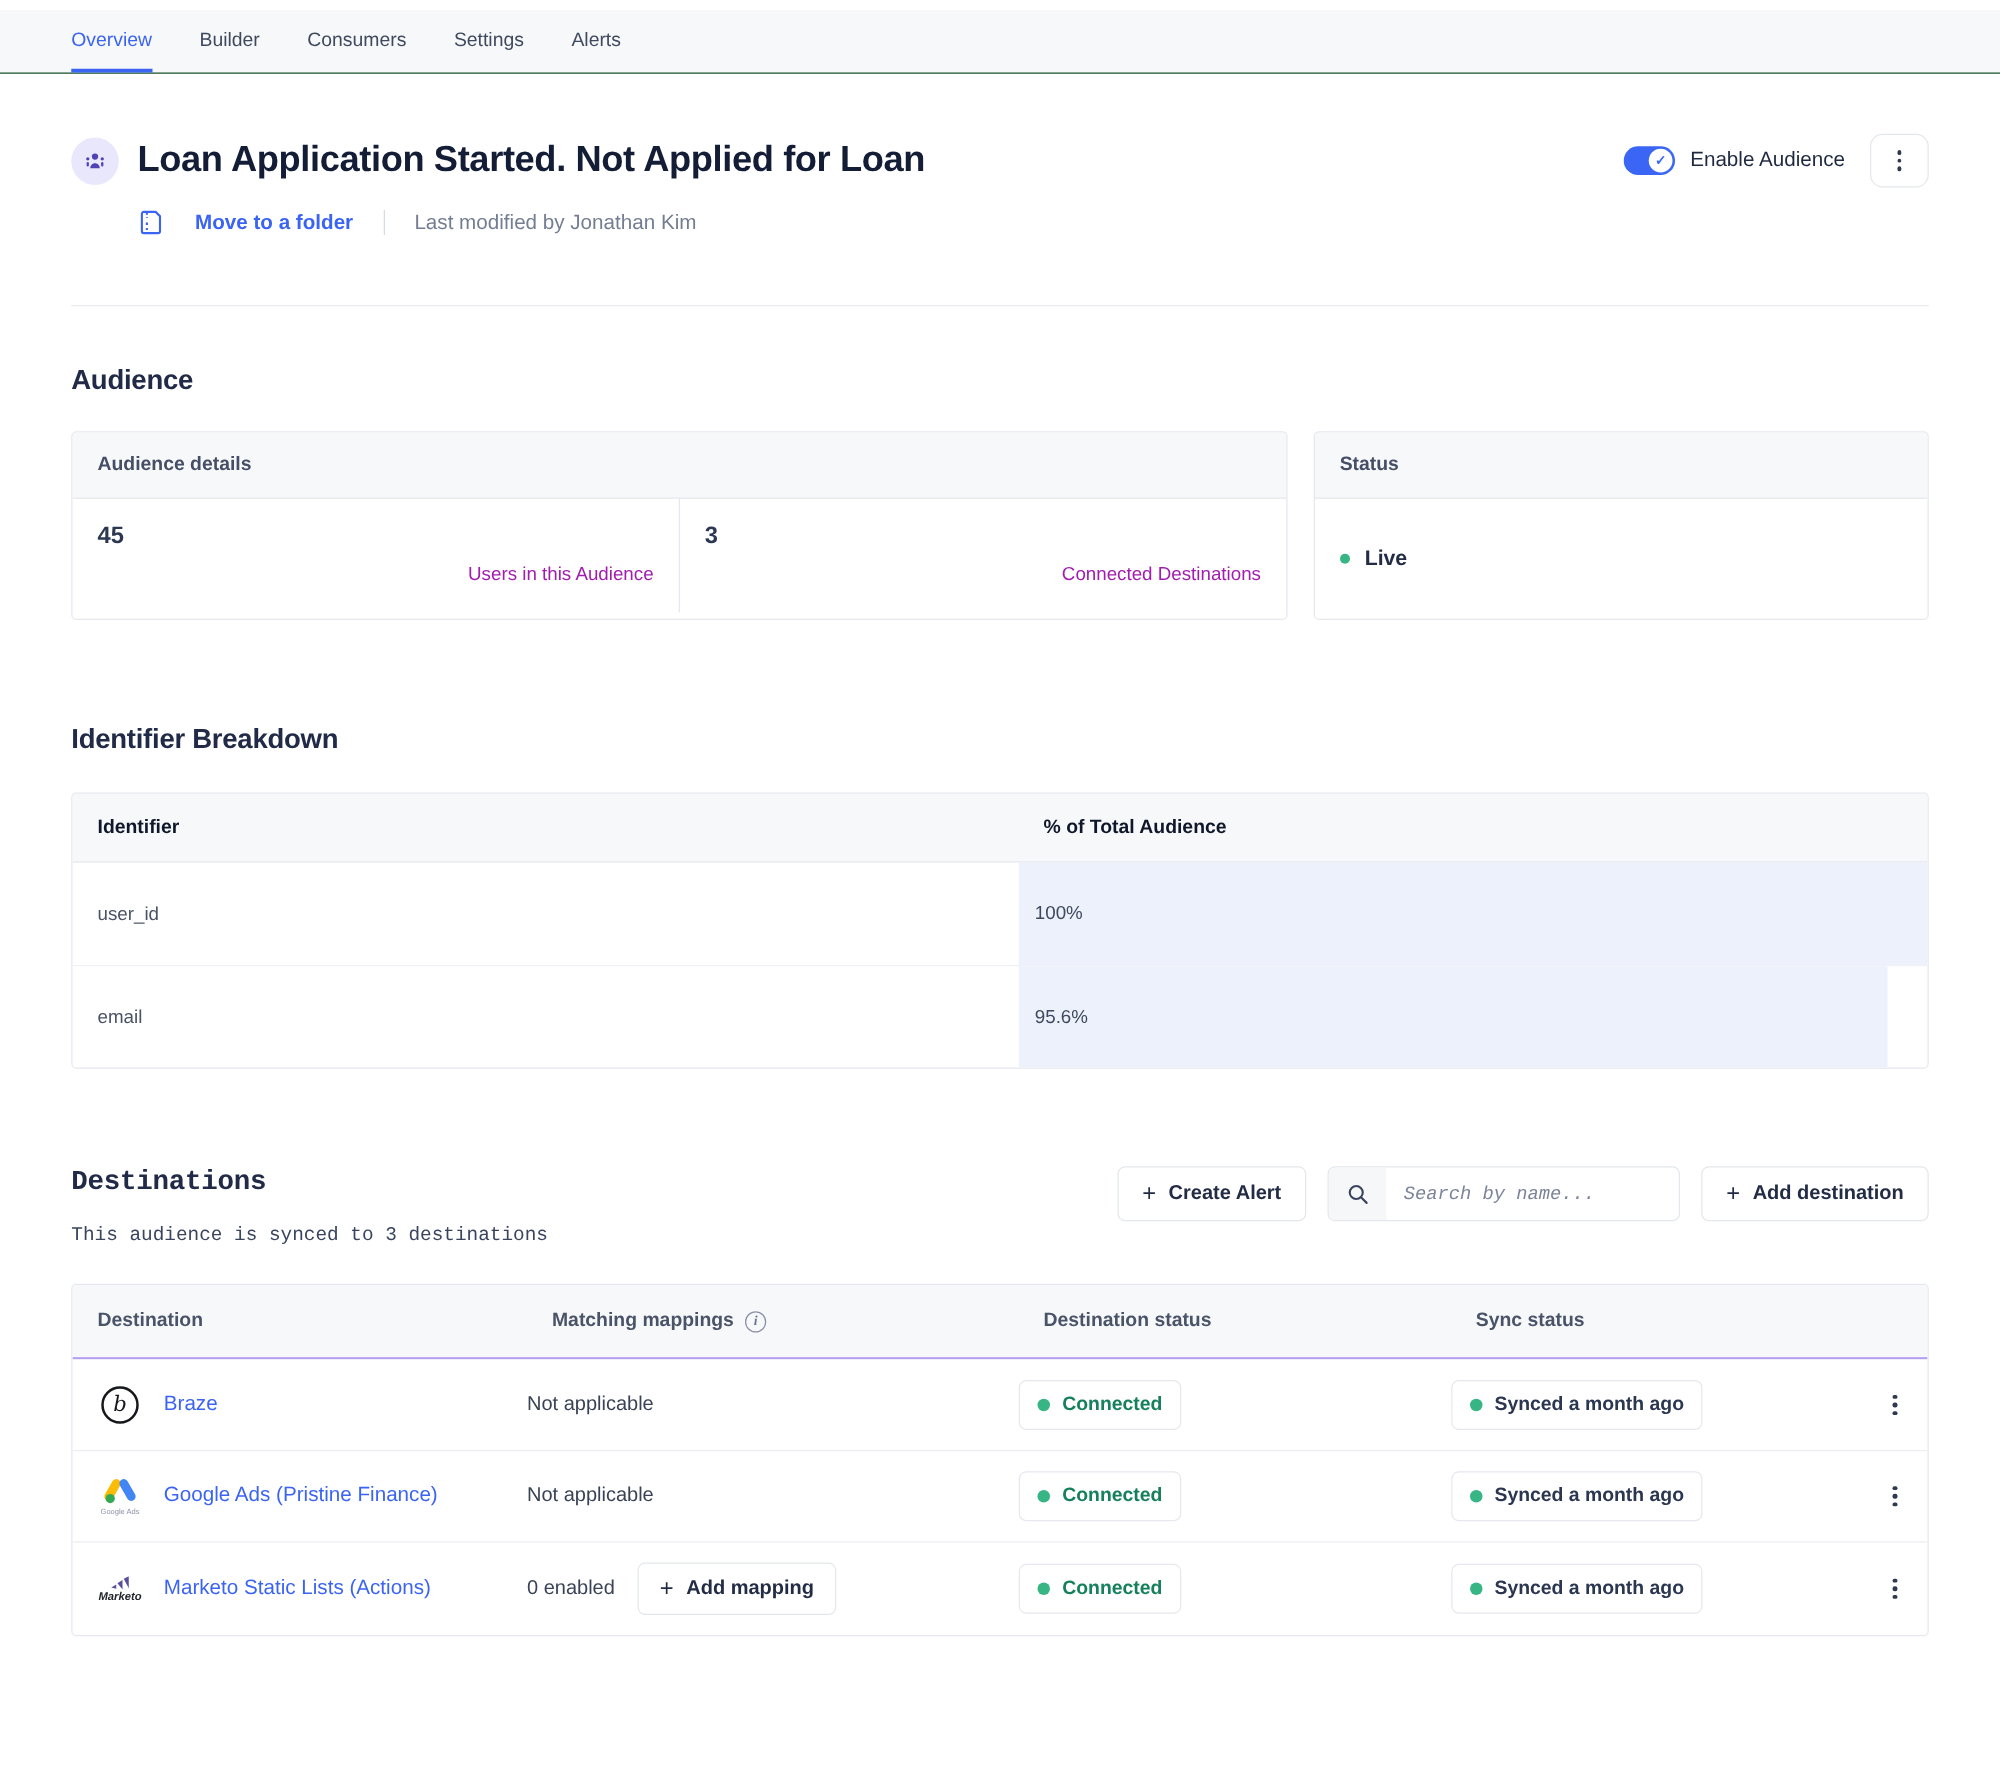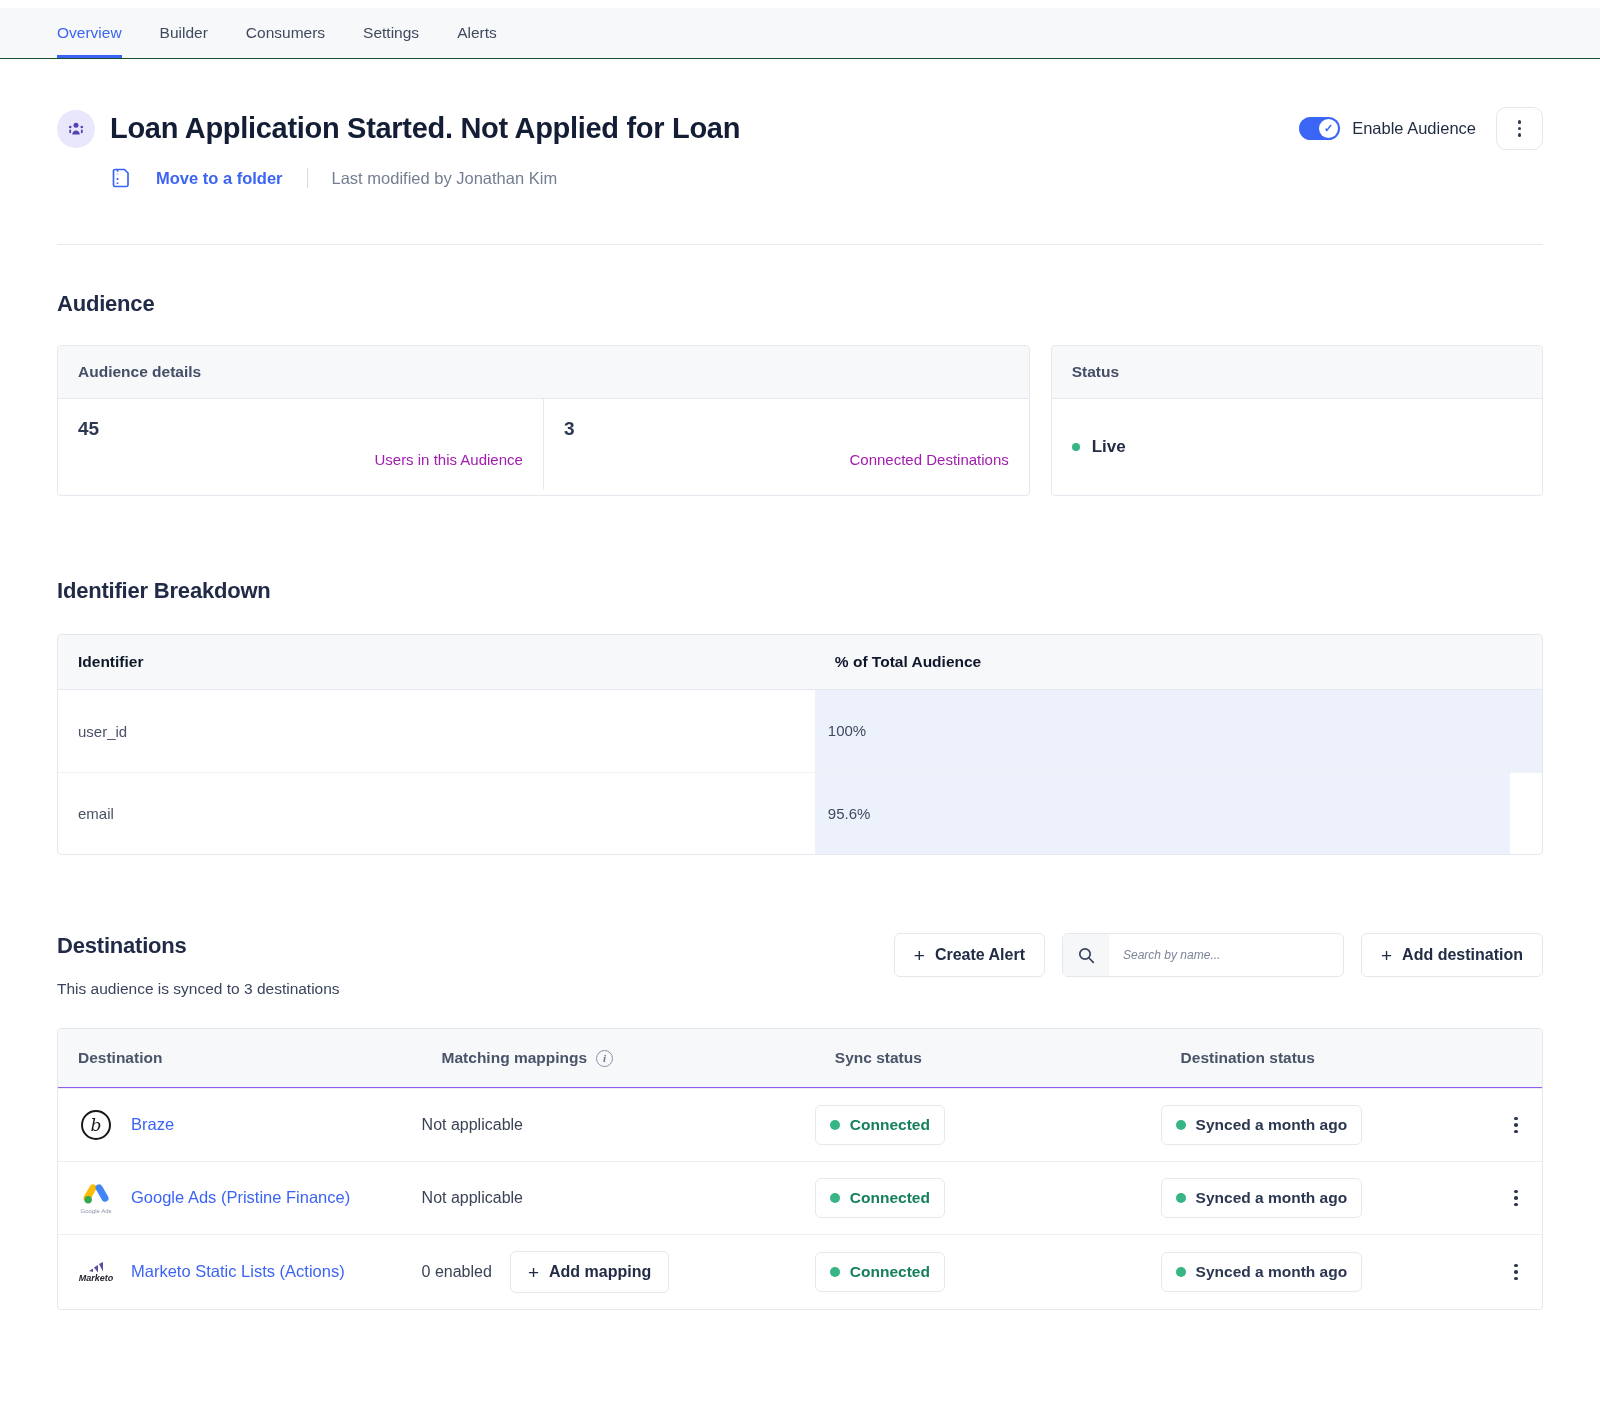--- a/index.html
+++ b/index.html
@@ -85,41 +85,41 @@
   .id-col-left { width: 51%; flex: none; }
   .id-col-right { flex: 1; }
   .id-row { display: flex; height: 82px; }
   .id-row + .id-row { border-top: 1px solid #f0f1f5; }
   .id-name-cell { width: 51%; flex: none; display: flex; align-items: center; padding-left: 20px; font-size: 15px; color: #4a5266; }
   .id-bar-cell { flex: 1; position: relative; }
   .id-bar { position: absolute; top: 0; bottom: 0; left: 0; background: #edf1fb; }
   .id-percent { position: relative; z-index: 1; display: inline-block; line-height: 82px; padding-left: 13px; font-size: 15px; color: #3f4a5f; }
 
   .dest-header { display: flex; align-items: flex-start; margin-top: 78px; }
-  .dest-header-left { flex: 1; }
+  .dest-header-left { flex: 1; font-family: Liberation Mono, monospace; }
   .dest-subtext { margin-top: 21px; font-size: 15.5px; color: #3a445c; }
   .dest-controls { display: flex; align-items: center; gap: 17px; }
   .btn {
     height: 44px; background: #fff; border: 1px solid #e4e7ec; border-radius: 6px;
     display: inline-flex; align-items: center; gap: 10px; padding: 0 19px;
     font-size: 16px; font-weight: 600; color: #222c44; cursor: pointer;
     font-family: "Liberation Sans", sans-serif;
   }
   .plus-glyph { font-size: 19px; font-weight: 400; color: #222c44; line-height: 1; }
   .search-box {
     height: 44px; width: 282px; border: 1px solid #e4e7ec; border-radius: 6px;
     display: flex; align-items: stretch; overflow: hidden; background: #fff;
   }
   .search-icon-area {
     width: 46px; background: #f6f7f9; display: flex; align-items: center;
     justify-content: center; flex: none;
   }
   .search-input {
-    border: none; outline: none; flex: 1; padding: 0 14px; font-size: 12px;
-    color: #c2410c; font-family: Liberation Sans, sans-serif; background: transparent;
+    border: none; outline: none; flex: 1; padding: 0 14px; font-size: 15px;
+    color: #c2410c; font-family: Liberation Mono, monospace; background: transparent;
   }
   .search-input::placeholder { font-style: italic; color: #7b8499; }
 
   .dest-card { margin-top: 30px; }
   .dest-grid { display: grid; grid-template-columns: 24.5% 26.5% 23.3% 1fr 44px; align-items: center; }
   .dest-head-row { background: #f7f8f9; border-bottom: 1px solid #8b5cf6; }
   .dest-head-cell { padding: 20px; font-size: 15.5px; font-weight: 600; color: #4a5469; display: flex; align-items: center; gap: 9px; }
   .info-icon {
     width: 17px; height: 17px; border-radius: 50%; border: 1.4px solid #8a91a8;
     color: #6b7590; font-size: 11px; font-style: italic; font-family: "Liberation Serif", serif;
@@ -283,22 +283,22 @@
       </div>
     </div>
 
     <div class="card dest-card">
       <div class="dest-grid dest-head-row">
         <div class="dest-head-cell">Destination</div>
         <div class="dest-head-cell">
           <span>Matching mappings</span>
           <span class="info-icon">i</span>
         </div>
+        <div class="dest-head-cell">Destination status</div>
         <div class="dest-head-cell">Sync status</div>
-        <div class="dest-head-cell">Destination status</div>
         <div></div>
       </div>
 
       <div class="dest-grid dest-row">
         <div class="dest-name-cell">
           <span class="logo-box">
             <span class="braze-circle">b</span>
           </span>
           <span class="dest-name">Braze</span>
         </div>

